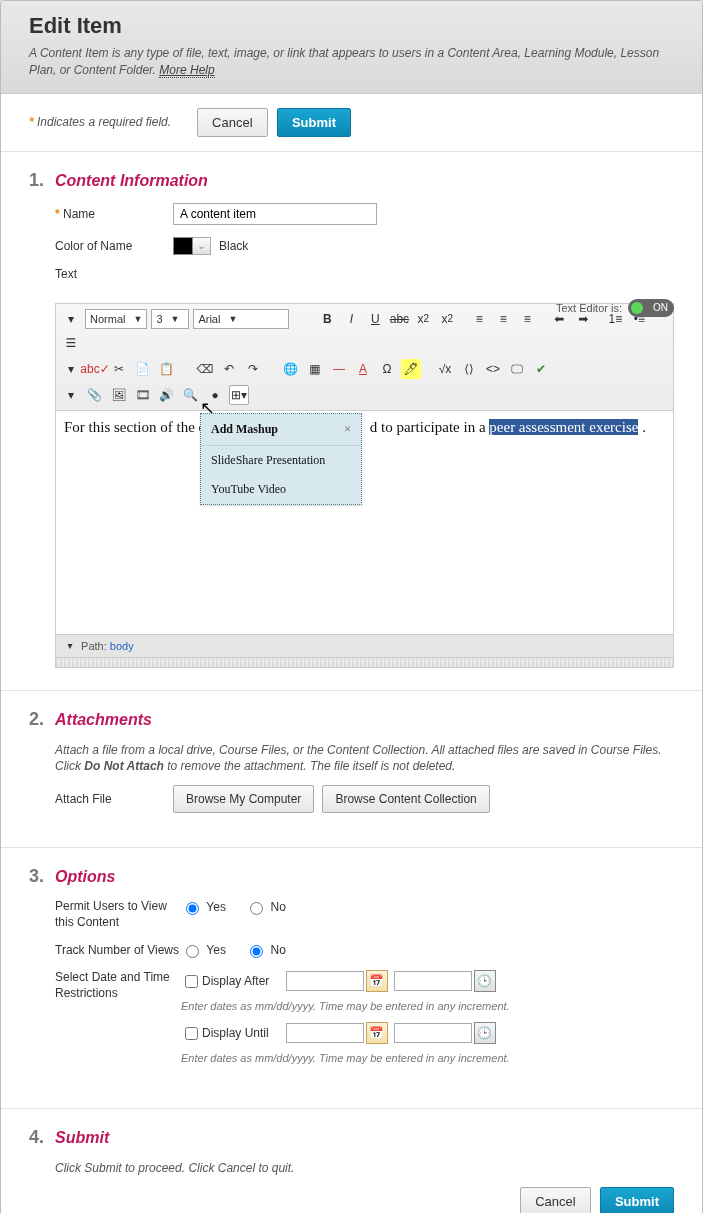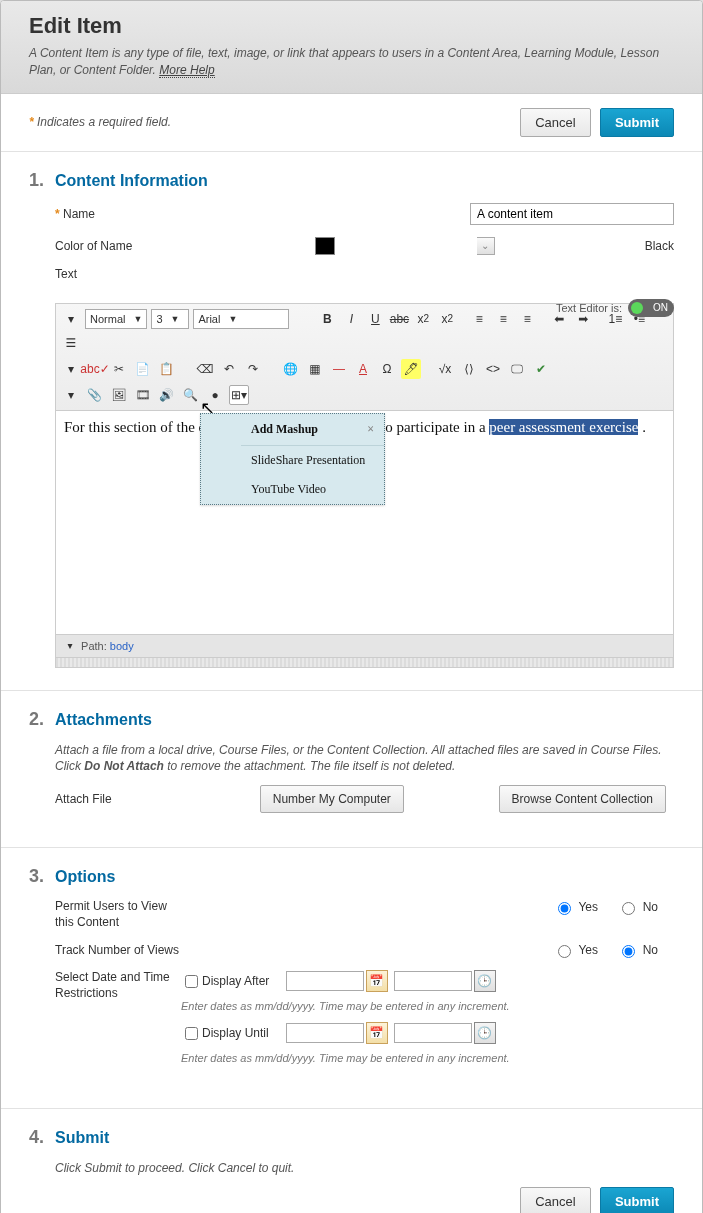--- a/index.html
+++ b/index.html
@@ -43,21 +43,21 @@
     text-decoration: underline;
   }
   .panel {
     padding: 14px 28px 14px 28px;
     border-bottom: 1px solid #e2e2e2;
     background: #fff;
   }
   .reqrow {
     display: flex;
     align-items: center;
-    justify-content: space-between;
+    gap: 20px;
   }
   .reqleft {
     font-style: italic;
     color: #555;
   }
   .star { color: #e48a1e; font-weight: bold; }
   .btn {
     display: inline-block;
     padding: 6px 14px;
     font-size: 13px;
@@ -88,25 +88,26 @@
     margin-bottom: 12px;
   }
   .step-num {
     font-size: 18px;
     color: #777;
     font-weight: bold;
     width: 26px;
   }
   .step-title {
     font-size: 16px;
-    color: #0369a1;
+    color: #be185d;
     font-weight: bold;
+    font-style: italic;
   }
   .step-body { padding-left: 26px; }
-  .row { display: flex; align-items: center; margin-bottom: 12px; justify-content: space-between; }
+  .row { display: flex; align-items: center; margin-bottom: 12px; }
   .lbl { width: 118px; color: #333; }
   input.text {
     height: 22px;
     padding: 2px 6px;
     border: 1px solid #aaa;
     font-size: 12px;
     width: 204px;
   }
   .color-swatch {
     width: 20px; height: 18px; background: #000; border: 1px solid #888;
@@ -158,24 +159,23 @@
   .path-bar{
     border:1px solid #ccc;border-top:none;background:#e5e5e5;
     font-size:11px;padding:3px 6px;color:#555;
   }
   .path-bar .path-val{color:#2a63c6;}
   .drag-bar{
     border:1px solid #ccc;border-top:none;height:10px;
     background:repeating-linear-gradient(90deg,#dcdcdc,#dcdcdc 2px,#e9e9e9 2px,#e9e9e9 4px);
   }
   .mashup-menu{
-    position:absolute;left:144px;top:2px;width:185px;
+    position:absolute;left:144px;top:2px;width:162px;
     background:#d7e9ee;border:1px dotted #5a7a85;
     box-shadow:0 1px 2px rgba(0,0,0,0.15);
-    padding-left:40px;
   }
   .mashup-menu .mh{ font-weight:bold;padding:8px 10px;border-bottom:1px solid #bcd3d9;
     display:flex;justify-content:space-between;align-items:center;font-size:12px; }
   .mashup-menu .mh .close{color:#888;cursor:pointer;font-size:12px;}
   .mashup-menu .mi{ padding:7px 10px;font-size:12px;cursor:pointer; }
   .cursor-icon{position:absolute;left:144px;top:-14px;font-size:18px;color:#000;pointer-events:none;}
   .italic-note{font-style:italic;color:#555;margin-bottom:10px;line-height:1.4;}
   .italic-note .bold{font-weight:bold;}
   .browse-btn{
     background:linear-gradient(#fafafa,#e6e6e6);border:1px solid #aaa;
@@ -366,21 +366,21 @@
     <div class="step-head">
       <div class="step-num">2.</div>
       <div class="step-title">Attachments</div>
     </div>
     <div class="step-body">
       <div class="italic-note">
         <span>Attach a file from a local drive, Course Files, or the Content Collection. All attached files are saved in Course Files. Click </span><span class="bold">Do Not Attach</span><span> to remove the attachment. The file itself is not deleted.</span>
       </div>
       <div class="row">
         <div class="lbl">Attach File</div>
-        <span class="browse-btn">Number My Computer</span>
+        <span class="browse-btn">Browse My Computer</span>
         <span class="browse-btn">Browse Content Collection</span>
       </div>
     </div>
   </div>
 
   <div class="step">
     <div class="step-head">
       <div class="step-num">3.</div>
       <div class="step-title">Options</div>
     </div>

